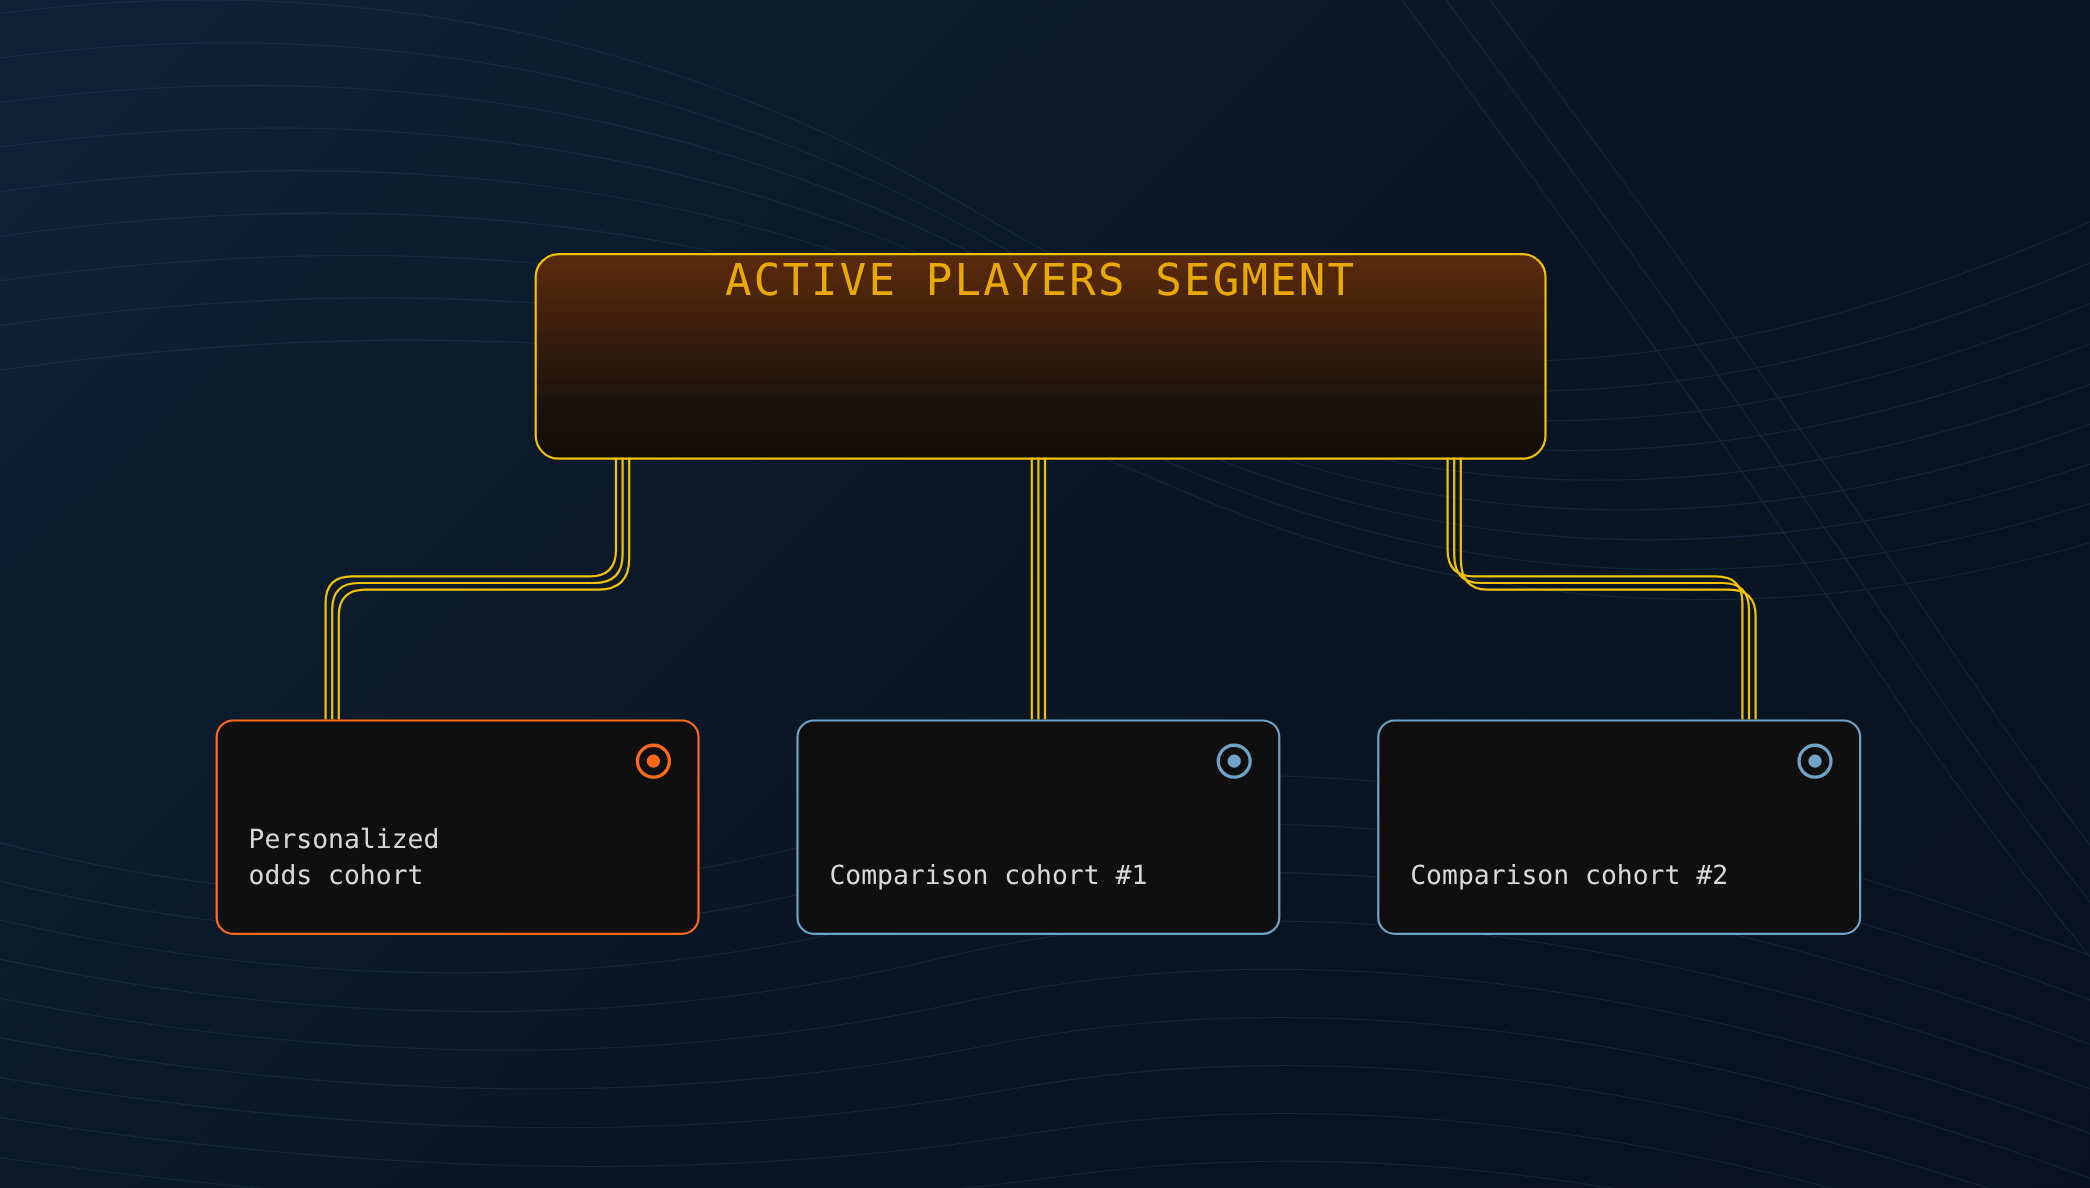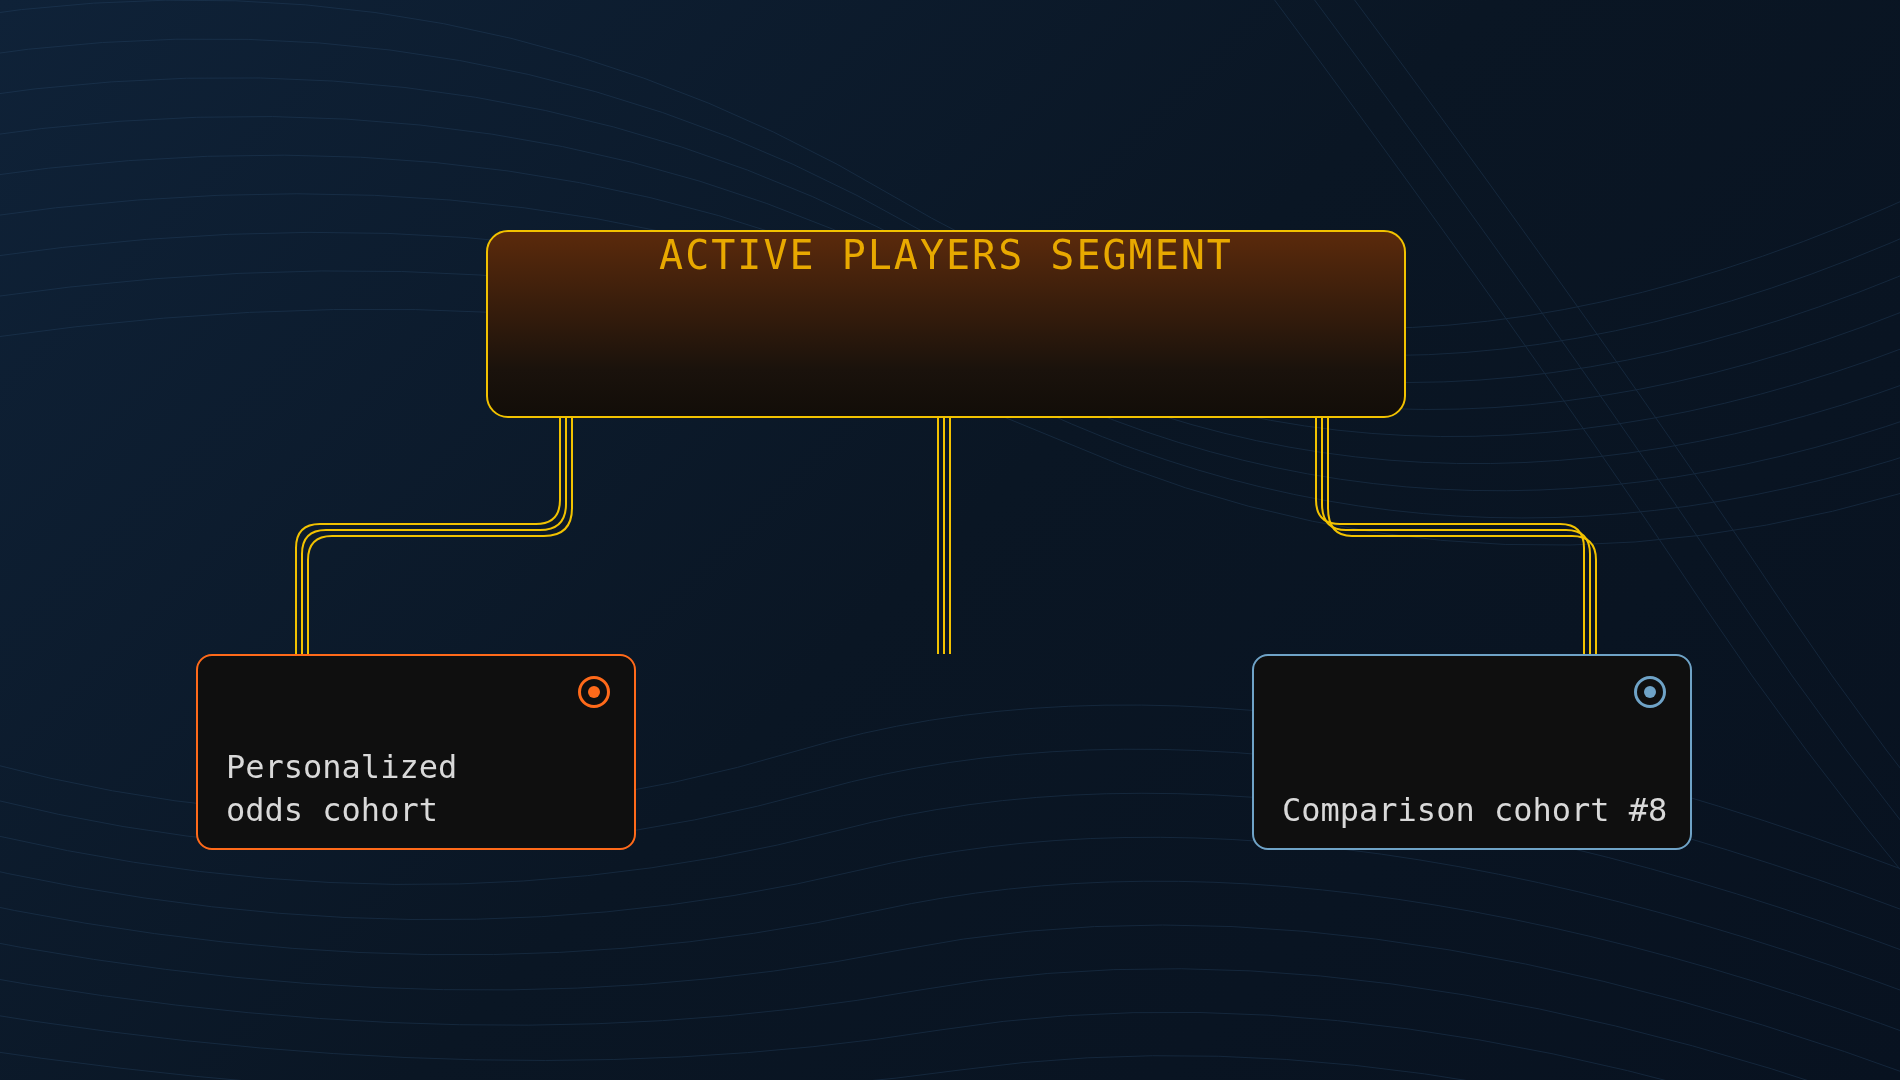--- a/index.html
+++ b/index.html
@@ -3,21 +3,21 @@
 <meta charset="utf-8">
 <style>
   html,body{margin:0;padding:0;width:1900px;height:1080px;overflow:hidden;background:#0a1624;font-family:ui-monospace,Menlo,Consolas,monospace}
   .canvas{position:relative;width:1900px;height:1080px;background:linear-gradient(135deg,#0f2238 0%,#0a1624 50%,#081220 100%)}
   .bg-lines{position:absolute;inset:0;pointer-events:none;opacity:.35}
   .segment-box{position:absolute;border:2px solid #f2c200;border-radius:22px;background:linear-gradient(180deg,#5b2a0c 0%,#1a120c 75%,#120d08 100%);display:flex;justify-content:center}
   .segment-title{color:#e8a900;font-size:40px;letter-spacing:2px;font-weight:500}
   .cohort{position:absolute;border-width:2px;border-style:solid;border-radius:16px;background:#0f0f0f;padding:24px 28px;box-sizing:border-box}
   .cohort .dot{position:absolute;top:20px;right:24px;width:26px;height:26px;border-radius:50%;border:3px solid;display:flex;align-items:center;justify-content:center}
   .cohort .dot::after{content:"";width:12px;height:12px;border-radius:50%}
-  .cohort .label{position:absolute;left:28px;bottom:16px;color:#d9d9d9;font-size:32px;line-height:1.35;white-space:pre-line}
+  .cohort .label{position:absolute;left:28px;bottom:36px;color:#d9d9d9;font-size:24px;line-height:1.35;white-space:pre-line}
   .orange{border-color:#ff6a1a}
   .orange .dot{border-color:#ff6a1a}
   .orange .dot::after{background:#ff6a1a}
   .blue{border-color:#6fa3c7}
   .blue .dot{border-color:#6fa3c7}
   .blue .dot::after{background:#6fa3c7}
   .connectors{position:absolute;inset:0;pointer-events:none}
 </style>
 </head>
 <body>
@@ -70,19 +70,23 @@
   <div class="segment-box" style="left:486px;top:230px;width:916px;height:184px">
     <div class="segment-title">ACTIVE PLAYERS SEGMENT</div>
   </div>
 
   <div class="cohort orange" style="left:196px;top:654px;width:440px;height:196px">
     <div class="dot"></div>
     <div class="label">Personalized
 odds cohort</div>
   </div>
 
+  <div class="cohort blue" style="left:724px;top:654px;width:440px;height:196px">
+    <div class="dot"></div>
+    <div class="label">Comparison cohort #1</div>
+  </div>
 
   <div class="cohort blue" style="left:1252px;top:654px;width:440px;height:196px">
     <div class="dot"></div>
-    <div class="label">Comparison cohort #8</div>
+    <div class="label">Comparison cohort #2</div>
   </div>
 
 </div>
 
 </body></html>

